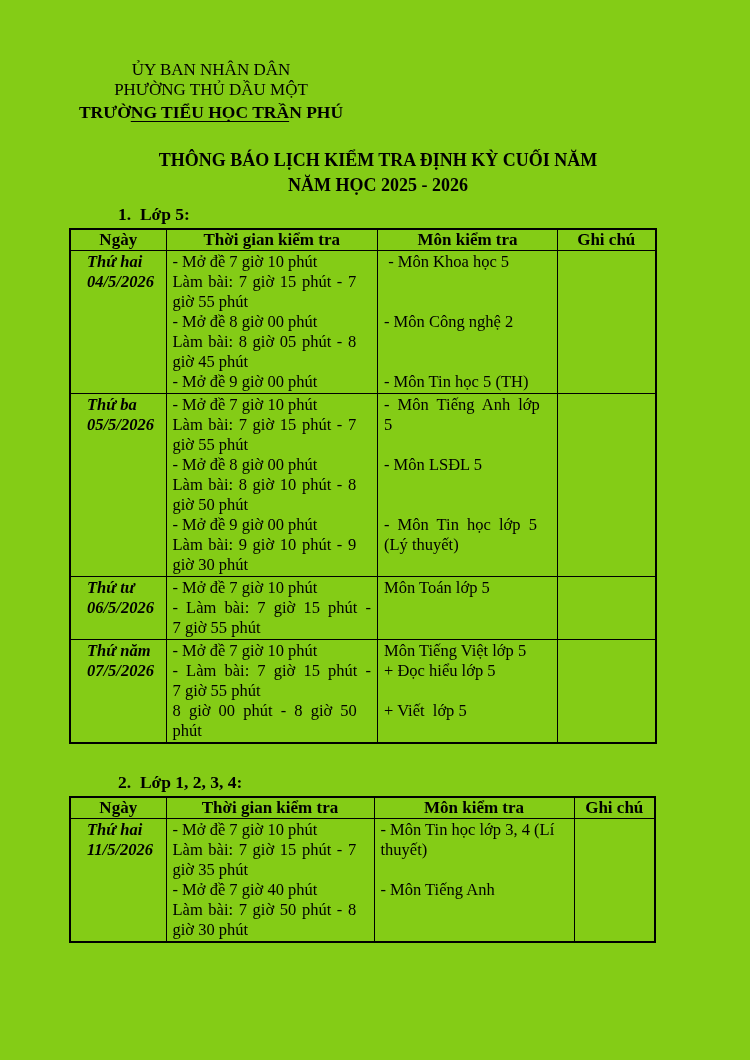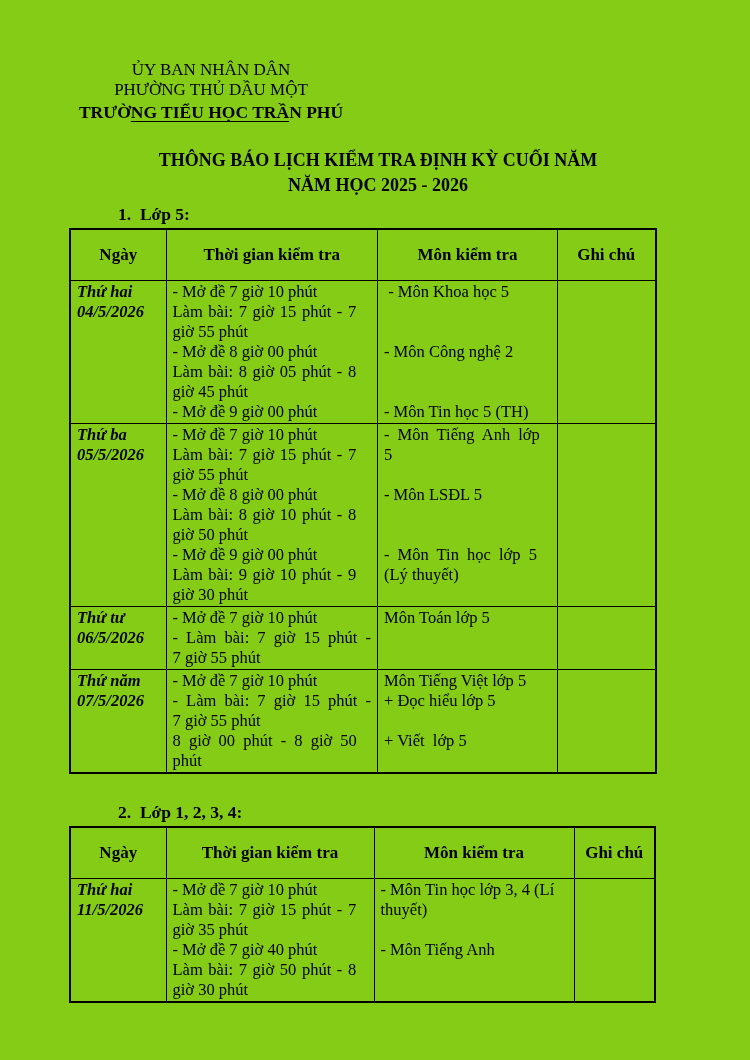--- a/index.html
+++ b/index.html
@@ -26,24 +26,24 @@
   .section.s2 { margin-top: 28px; }
   table.sched {
     border-collapse: collapse; margin-left: 69px; table-layout: fixed;
     border: 2px solid #000;
   }
   table.sched th, table.sched td {
     border: 1px solid #000; vertical-align: top; padding: 1px 6px;
     font-size: 16.5px;
   }
   table.sched th {
-    text-align: center; font-weight: bold; padding: 15px 2px; font-size: 17px;
+    text-align: center; font-weight: bold; padding: 0 2px; font-size: 17px;
   }
   .ln { line-height: 20px; min-height: 20px; white-space: pre; }
-  .day { font-weight: bold; font-style: italic; }
+  .day { font-weight: bold; font-style: italic; margin-left: 10px; }
   .wj  { word-spacing: 1.5px; }
   .wj2 { word-spacing: 4px; }
   .footcell { padding: 2px 6px 3px 6px !important; }
   .footcell .ln { line-height: 21px; min-height: 21px; }
   .b { font-weight: bold; }
   .foot2 { margin-left: 222px; }
 </style>
 </head>
 <body>
 

